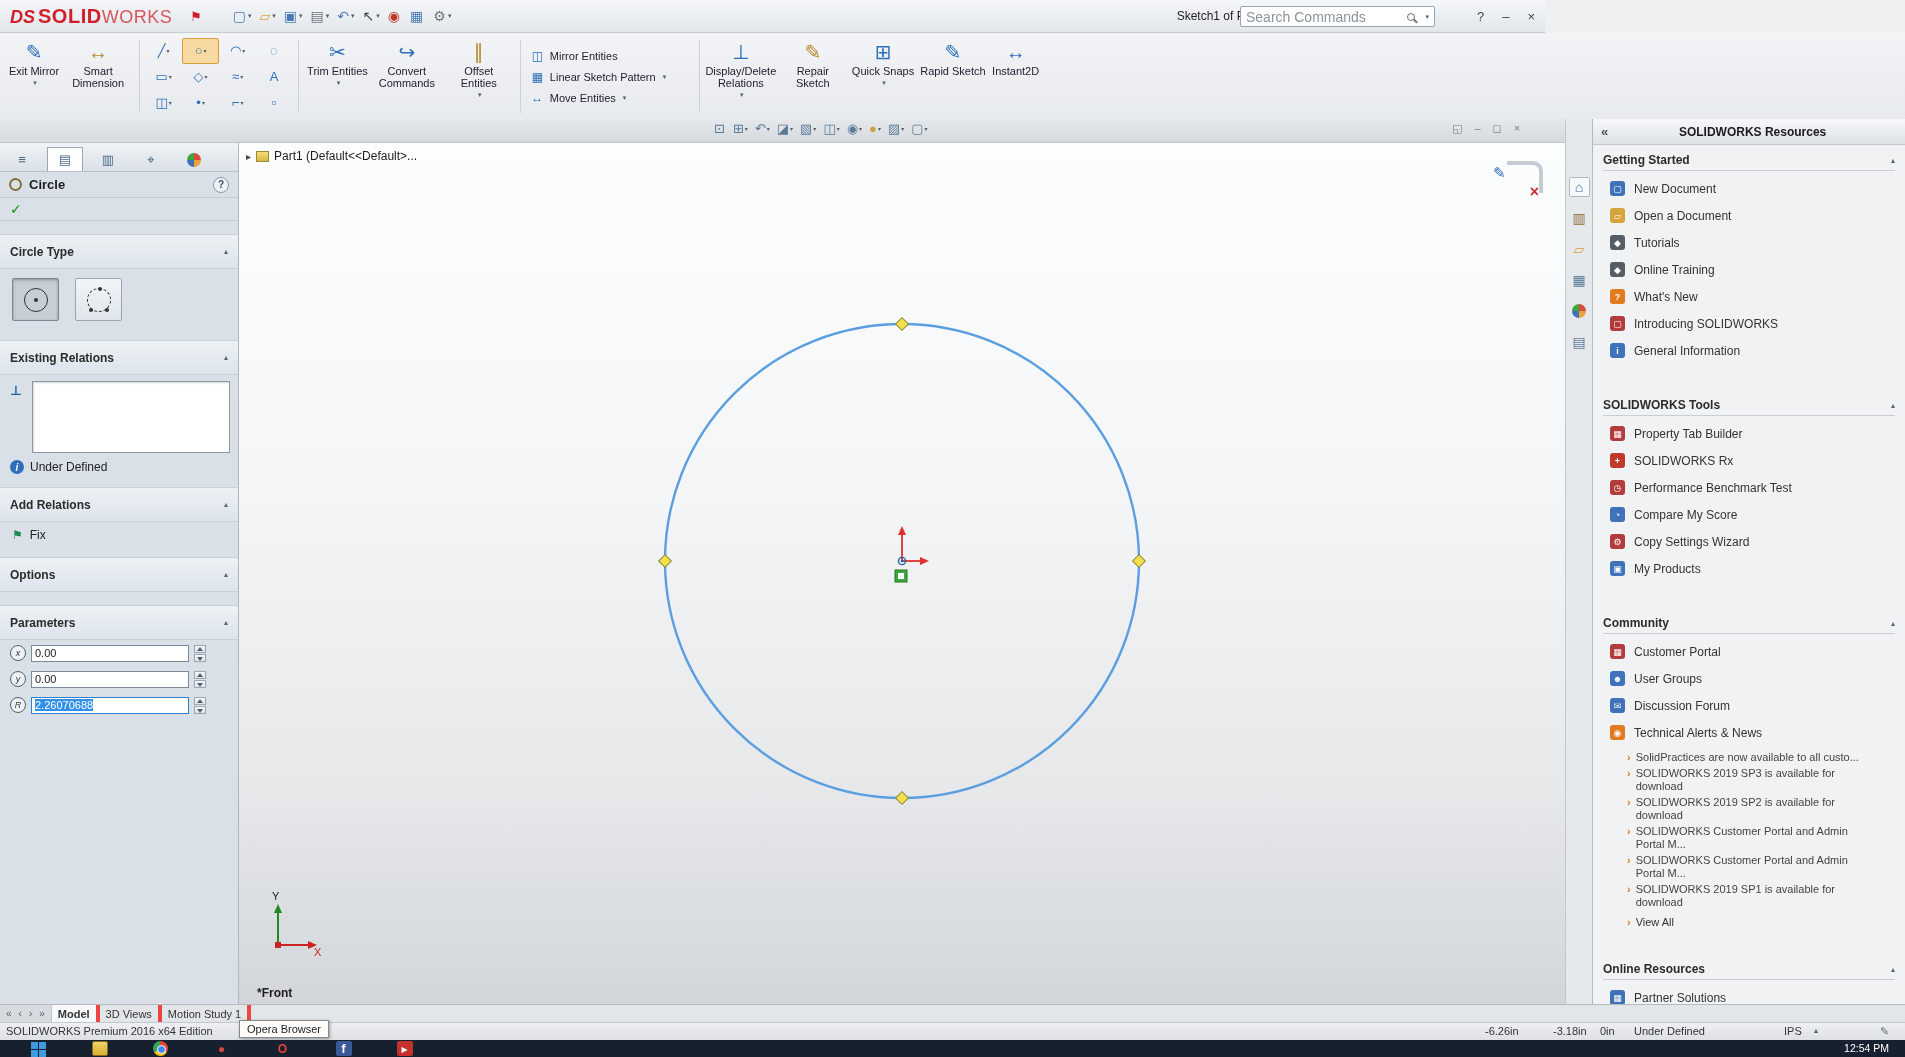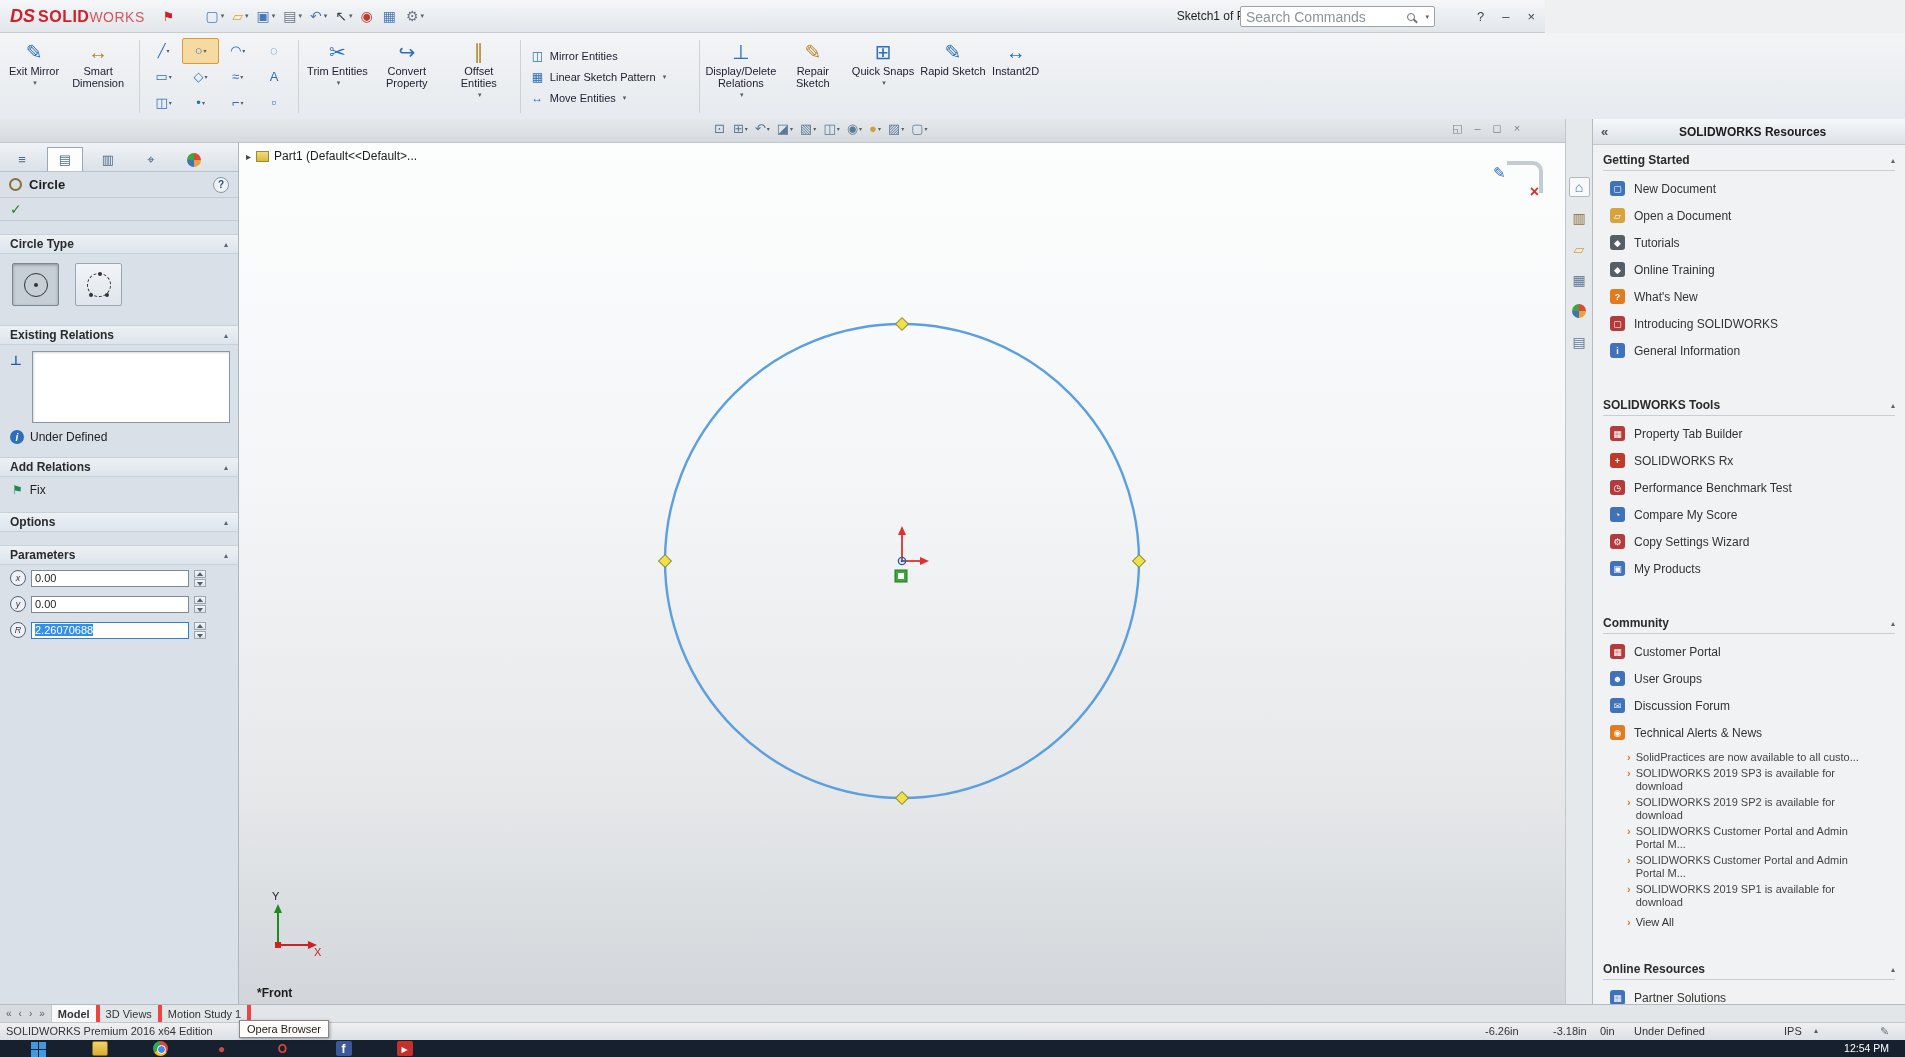--- a/index.html
+++ b/index.html
@@ -5,22 +5,22 @@
   * { box-sizing: border-box; margin: 0; padding: 0; }
   body { font-family: "Liberation Sans", "DejaVu Sans", sans-serif; background: #888; }
   .screen { position: relative; width: 1905px; height: 1057px; background: #eef0f2; overflow: hidden; font-size: 12px; color: #222; }
 
   
   .titlebar { position: absolute; top: 0; left: 0; width: 1545px; height: 33px;
     background: linear-gradient(#f5f7f9, #e2e6ea); border-bottom: 1px solid #c8ccd0;
     display: flex; align-items: center; }
   .logo { display: flex; align-items: baseline; padding: 0 14px 0 10px; }
   .logo-mark { color: #d21e2b; font-weight: bold; font-style: italic; font-size: 18px; margin-right: 3px; }
-  .logo-bold { color: #d21e2b; font-weight: bold; font-size: 16px; letter-spacing: .5px; }
-  .logo-light { color: #d8555e; font-size: 14px; letter-spacing: .5px; }
+  .logo-bold { color: #d21e2b; font-weight: bold; font-size: 20px; letter-spacing: .5px; }
+  .logo-light { color: #d8555e; font-size: 18px; letter-spacing: .5px; }
   .menubar { display: flex; align-items: center; }
   .menu-item { padding: 0 9px; line-height: 32px; font-size: 12px; color: #222; cursor: default; }
   .pin { color: #d21e2b; font-size: 13px; margin: 0 10px 0 4px; }
   .qat { display: flex; align-items: center; gap: 2px; margin-left: 18px; }
   .qat-btn { display: flex; align-items: center; padding: 2px 3px; border-radius: 2px; }
   .qat-glyph { font-size: 14px; line-height: 16px; }
   .caret { font-size: 7px; color: #55606a; margin-left: 2px; }
   .caret.sm { font-size: 6px; margin-left: 1px; }
   .doc-title { position: absolute; left: 1040px; width: 370px; text-align: center; font-size: 12px; color: #222; }
   .search { position: absolute; right: 110px; top: 6px; width: 195px; height: 21px; background: #fff;
@@ -70,21 +70,21 @@
   .ball { width: 14px; height: 14px; border-radius: 50%;
     background: conic-gradient(#d94a3a 0 25%, #e8a33d 0 50%, #3f72b8 0 75%, #3fa53f 0 100%); }
   .pm-title { height: 26px; display: flex; align-items: center; gap: 7px; padding: 0 9px;
     font-weight: bold; color: #1c1c1c; border-bottom: 1px solid #c2cad2; font-size: 13px; }
   .circle-glyph { width: 13px; height: 13px; border: 2px solid #8a6d3b; border-radius: 50%; }
   .pm-help { margin-left: auto; width: 16px; height: 16px; border: 1px solid #8a97a4; border-radius: 50%;
     font-size: 10px; font-weight: bold; display: flex; align-items: center; justify-content: center; color: #35506b; background: #eef2f6; }
   .pm-ok { height: 23px; display: flex; align-items: center; padding: 0 10px; border-bottom: 1px solid #c2cad2; }
   .ok-glyph { color: #1f8a1f; font-weight: bold; font-size: 14px; }
   .pm-sec { margin-top: 13px; }
-  .pm-sec-h { height: 20px; display: flex; align-items: center; justify-content: space-between; padding: 0 10px;
+  .pm-sec-h { height: 35px; display: flex; align-items: center; justify-content: space-between; padding: 0 10px;
     font-weight: bold; color: #2b2b2b; font-size: 12px;
     background: linear-gradient(#edf1f5, #dde4ec); border-top: 1px solid #c8d0d8; border-bottom: 1px solid #c8d0d8; }
   .chev { font-size: 8px; color: #5a6570; font-weight: normal; }
   .ct-body { display: flex; gap: 16px; padding: 9px 12px 6px 12px; }
   .ct-btn { width: 47px; height: 43px; background: linear-gradient(#f2f5f8, #dfe5eb);
     border: 1px solid #9aa7b3; border-radius: 2px; display: flex; align-items: center; justify-content: center; }
   .ct-btn.active { background: #c6ced6; box-shadow: inset 0 1px 3px rgba(0,0,0,.3); border-color: #7a8794; }
   .ct-circle { width: 24px; height: 24px; border: 1.6px solid #333; border-radius: 50%; position: relative; display: block; }
   .ct-circle.dashed { border-style: dashed; }
   .ct-dot { position: absolute; left: 50%; top: 50%; width: 4px; height: 4px; margin: -2px 0 0 -2px; background: #333; border-radius: 50%; }
@@ -339,21 +339,21 @@
     <div class="rbn-group">
 
         <div class="rbn-big">
           <span class="rbn-icon" style="color: rgb(45, 111, 184);">✂</span>
           <span class="rbn-label">Trim Entities</span>
           <span class="caret">▾</span>
         </div>
 
         <div class="rbn-big">
           <span class="rbn-icon" style="color: rgb(45, 111, 184);">↪</span>
-          <span class="rbn-label">Convert Property</span>
+          <span class="rbn-label">Convert Commands</span>
           <span class="caret"></span>
         </div>
 
         <div class="rbn-big">
           <span class="rbn-icon" style="color: rgb(181, 136, 42);">∥</span>
           <span class="rbn-label">Offset Entities</span>
           <span class="caret">▾</span>
         </div>
       </div>
     <div class="vsep"></div>

